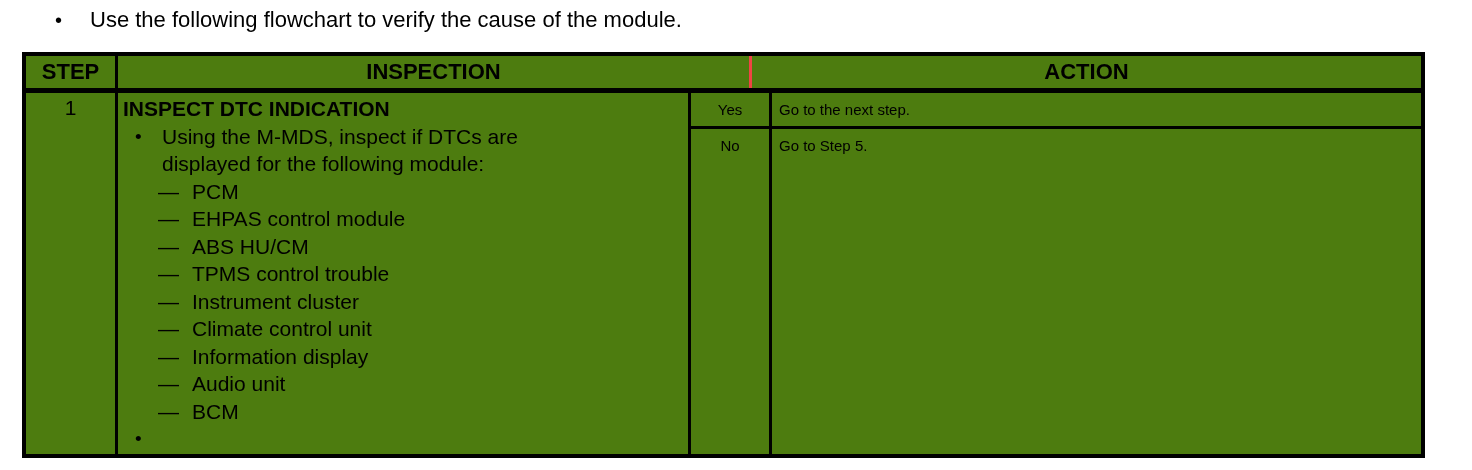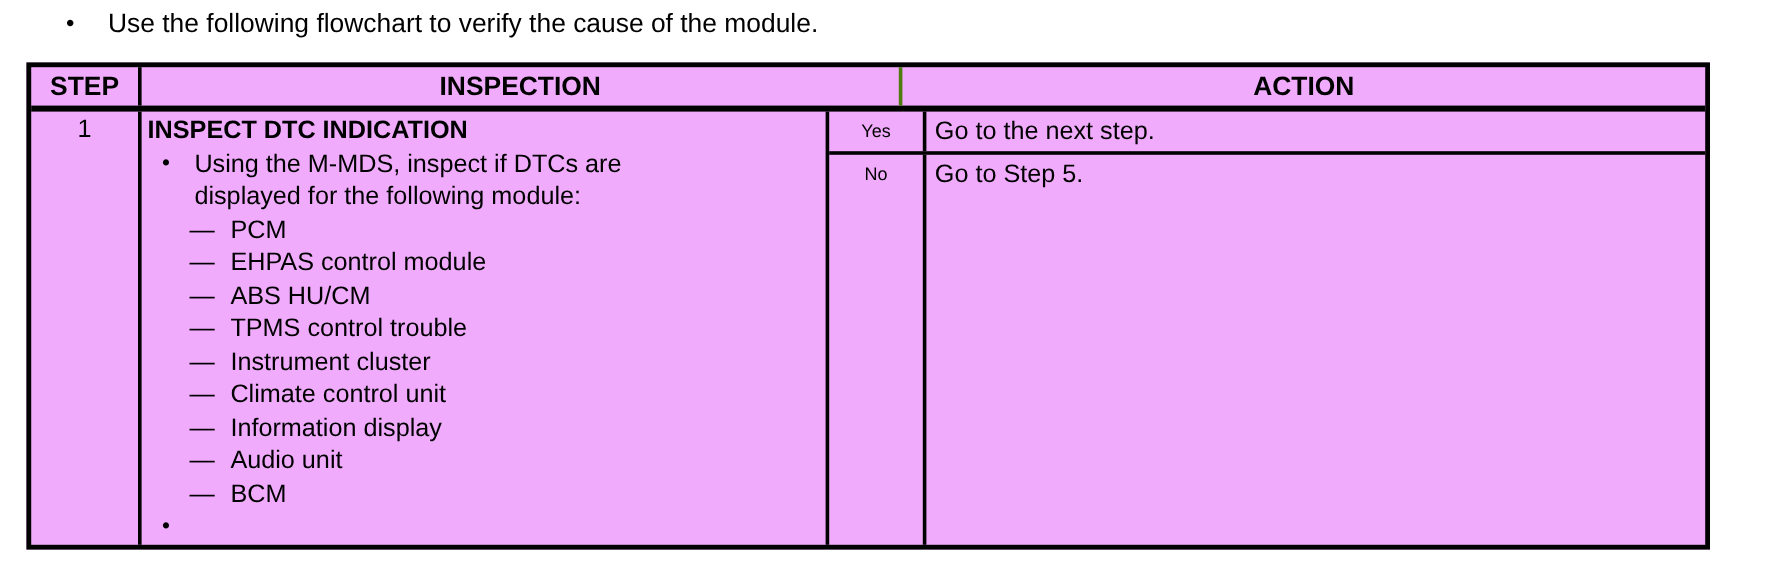--- a/index.html
+++ b/index.html
@@ -20,32 +20,32 @@
     line-height: 26px;
   }
   .intro .marker { width: 35px; font-size: 20px; }
 
   
   .tbl {
     position: absolute;
     left: 22px; top: 45px;
     width: 1403px;
     border: 4px solid #000;
-    background: #f0abfc;
+    background: #4d7c0f;
   }
   .hrow { display: flex; border-bottom: 5px solid #000; }
   .hcell {
     height: 32px;
     line-height: 31px;
     font-size: 22px;
     font-weight: bold;
     text-align: center;
   }
   .hcell.step  { width: 92px;  border-right: 3px solid #000; }
-  .hcell.insp  { width: 634px; border-right: 3px solid #4d7c0f; }
+  .hcell.insp  { width: 634px; border-right: 3px solid #ef4444; }
   .hcell.action{ flex: 1; }
 
   .brow { display: flex; min-height: 361px; align-items: stretch; }
   .step-cell {
     width: 92px;
     border-right: 3px solid #000;
     text-align: center;
     font-size: 21px;
     padding-top: 3px;
   }
@@ -71,21 +71,21 @@
     width: 81px;
     border-right: 3px solid #000;
     text-align: center;
     font-size: 15px;
     padding-top: 3px;
     line-height: 27px;
   }
   .branch.yes .yn-cell, .branch.yes .act-cell { height: 33px; }
   .act-cell {
     flex: 1;
-    font-size: 21px;
+    font-size: 15px;
     padding: 3px 6px 0 7px;
     line-height: 27px;
   }
 </style>
 </head>
 <body>
 
 <div class="page">
 
   <div class="intro">

